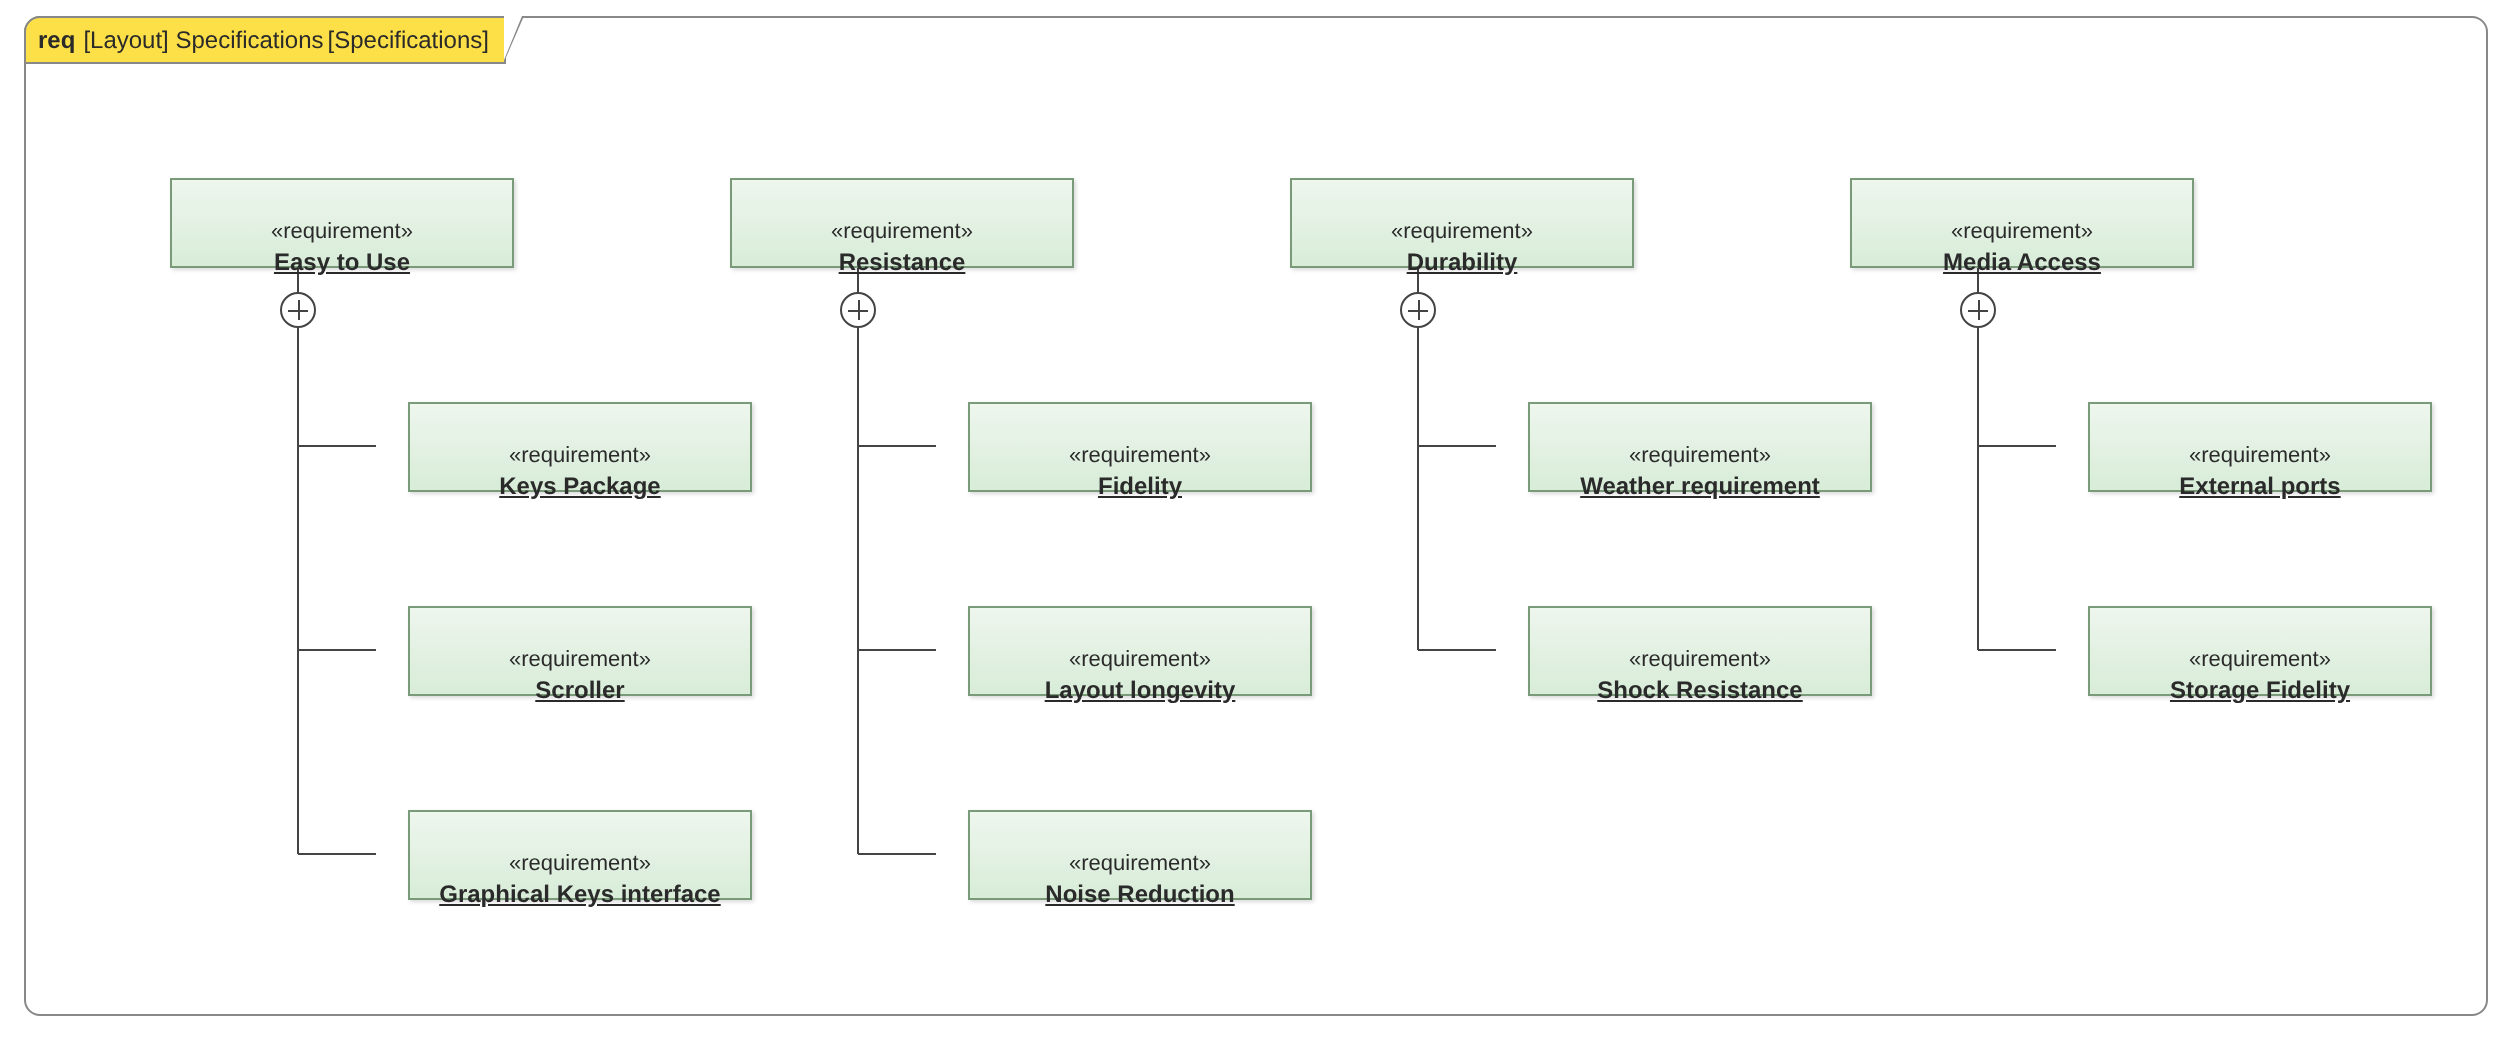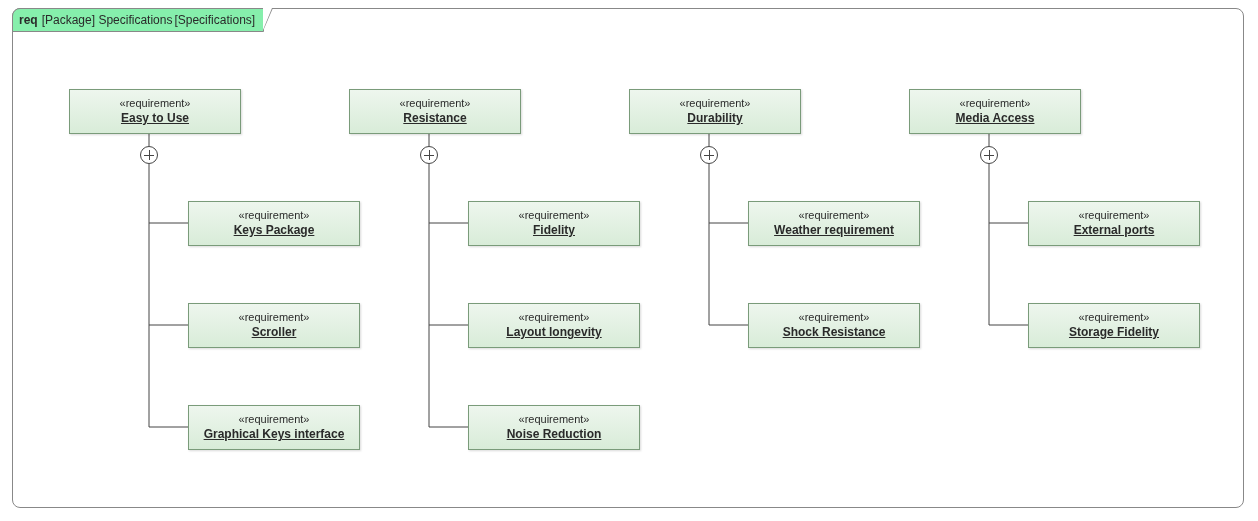--- a/index.html
+++ b/index.html
@@ -22,21 +22,21 @@
     box-sizing: border-box;
   }
   .frame-tab {
     position: absolute;
     left: -1px;
     top: -1px;
     height: 22px;
     padding: 0 8px 0 6px;
     border: 1px solid #888;
     border-top-left-radius: 8px;
-    background: #86efac;
+    background: #fde047;
     font-size: 12px;
     line-height: 20px;
     color: #2a2a2a;
     display: flex;
     align-items: center;
     gap: 2px;
   }
   .frame-tab .kw { font-weight: bold; margin-right: 2px; }
   .frame-tab::after {
     content: "";
@@ -59,23 +59,24 @@
     border-right: 10px solid transparent;
   }
 
   .req-box {
     position: absolute;
     border: 1px solid #7a9b7a;
     background: linear-gradient(to bottom, #eef6ee, #d8ecd8);
     box-shadow: 1px 1px 2px rgba(0,0,0,0.15);
     text-align: center;
     box-sizing: border-box;
-    padding: 6px 4px;
+    padding: 19px 4px;
     color: #2a2a2a;
     font-size: 12px;
+    margin-left: 16px;
   }
   .req-box .stereo { display:block; font-size: 11px; line-height: 14px; }
   .req-box .title { display:block; font-weight: bold; font-size: 12px; line-height: 16px; text-decoration: underline; }
 
   .plus-circle {
     position: absolute;
     width: 18px;
     height: 18px;
     border: 1px solid #444;
     border-radius: 50%;
@@ -92,21 +93,21 @@
   .plus-circle::after  { top: 3px; bottom: 3px; left: 7.5px; width: 1px; }
 
   svg.lines { position:absolute; left:0; top:0; pointer-events:none; }
 </style>
 </head>
 <body>
 
 <div class="frame">
   <div class="frame-tab">
     <span class="kw">req</span>
-    <span>[Package] Specifications</span>
+    <span>[Layout] Specifications</span>
     <span>[Specifications]</span>
   </div>
 
   <svg class="lines" width="1232" height="500">
     <g stroke="#444" stroke-width="1" fill="none">
 
       <line x1="136" y1="125" x2="136" y2="137"></line>
       <line x1="136" y1="155" x2="136" y2="418"></line>
       <line x1="136" y1="214" x2="175" y2="214"></line>
       <line x1="136" y1="316" x2="175" y2="316"></line>

